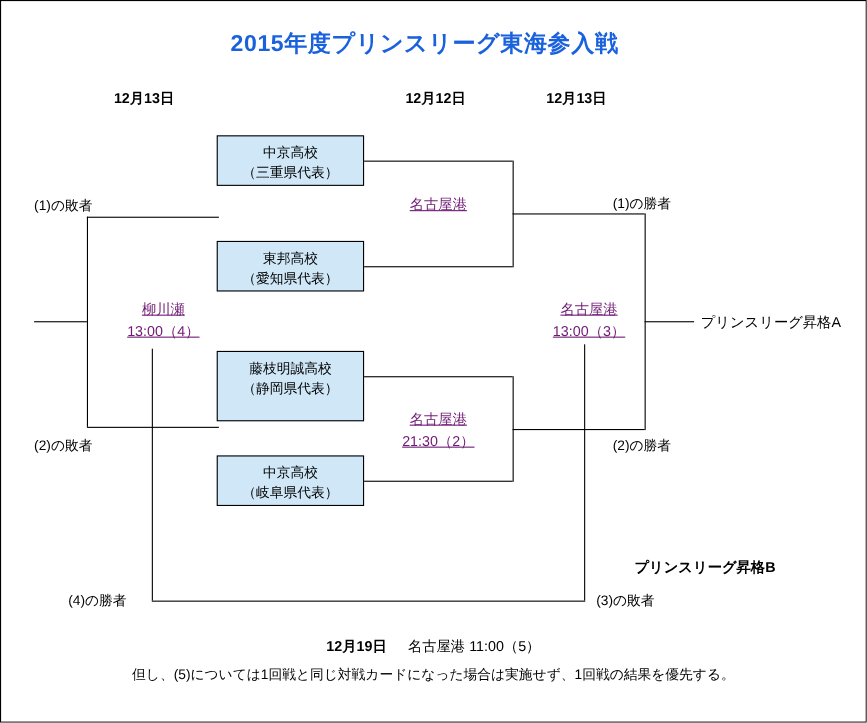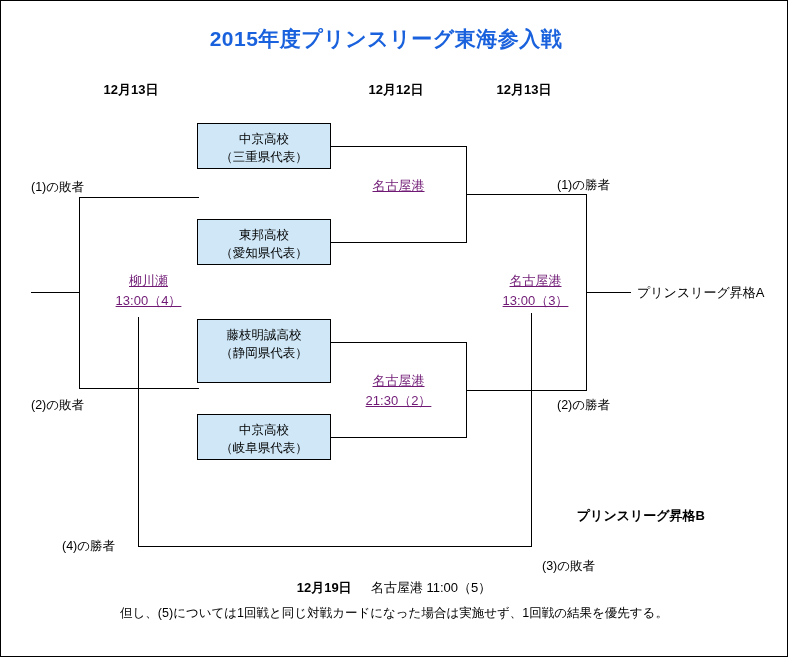--- a/index.html
+++ b/index.html
@@ -156,21 +156,21 @@
   <div class="abs side-label" style="left:30px; top:178px;">(1)の敗者</div>
   <div class="abs side-label" style="left:30px; top:396px;">(2)の敗者</div>
 
   <div class="abs vline" style="left:137px; top:316px; height:229px;"></div>
   <div class="abs vline" style="left:530px; top:312px; height:233px;"></div>
   <div class="abs hline" style="left:137px; top:545px; width:394px;"></div>
 
   <div class="abs plain-label" style="left:0; top:506px; width:704px; text-align:right;font-weight:bold;">プリンスリーグ昇格B</div>
 
   <div class="abs side-label" style="left:61px; top:537px;">(4)の勝者</div>
-  <div class="abs side-label" style="left:541px; top:537px;margin-top:20px;">(3)の敗者</div>
+  <div class="abs side-label" style="left:541px; top:537px;">(3)の敗者</div>
 
   <div class="abs footer1" style="top:578px;">
     <span class="bold">12月19日</span>
     <span style="display:inline-block; width:12px;"></span>
     <span>名古屋港 11:00（5）</span>
   </div>
 
   <div class="abs footer2" style="top:604px;">但し、(5)については1回戦と同じ対戦カードになった場合は実施せず、1回戦の結果を優先する。</div>
 
 </div>

